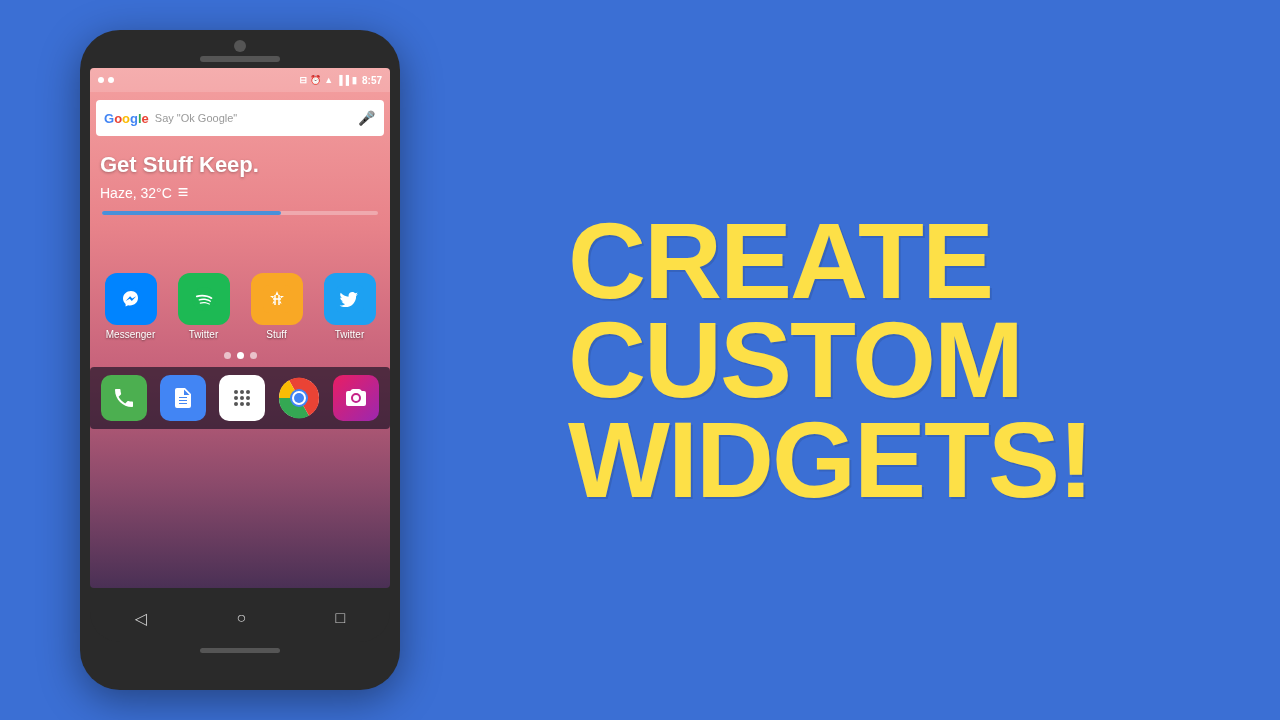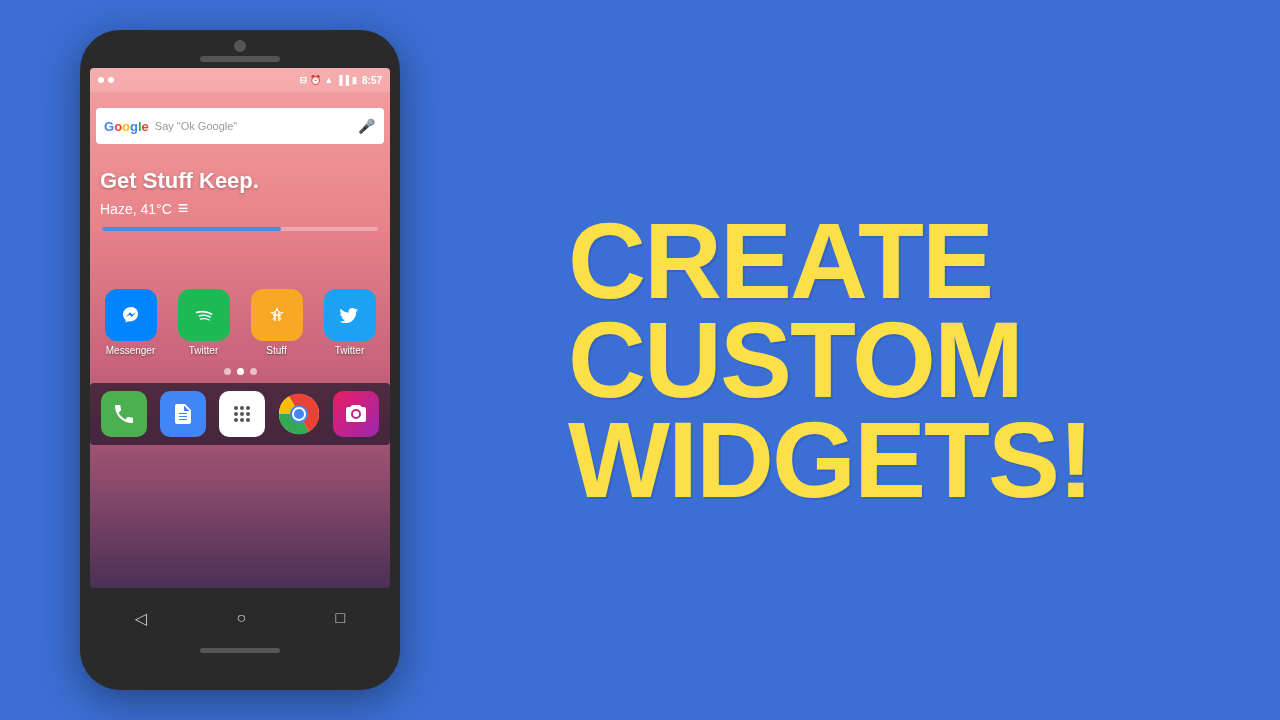--- a/index.html
+++ b/index.html
@@ -85,21 +85,21 @@
       font-weight: bold;
     }
     .status-dot {
       width: 6px; height: 6px;
       border-radius: 50%;
       background: #fff;
     }
 
     
     .search-bar {
-      margin: 16px 6px;
+      margin: 8px 6px;
       background: #fff;
       border-radius: 4px;
       height: 36px;
       display: flex;
       align-items: center;
       padding: 0 8px;
       gap: 6px;
     }
     .google-g { color: #4285f4; }
     .google-o1 { color: #ea4335; }
@@ -300,21 +300,21 @@
         <span style="font-size:13px;font-weight:bold;font-family:Arial">
           <span class="google-g">G</span><span class="google-o1">o</span><span class="google-o2">o</span><span class="google-g2">g</span><span class="google-l">l</span><span class="google-e">e</span>
         </span>
         <span class="search-hint">Say "Ok Google"</span>
         <span class="mic-icon">🎤</span>
       </div>
 
       <div class="widget-area">
         <div class="widget-title">Get Stuff Keep.</div>
         <div class="widget-weather">
-          <span>Haze, 41°C</span>
+          <span>Haze, 32°C</span>
           <span style="font-size:18px">≡</span>
         </div>
         <div class="widget-progress">
           <div class="widget-progress-fill"></div>
         </div>
       </div>
 
       <div class="app-row">
         <div class="app-item">
           <div class="app-icon messenger">

